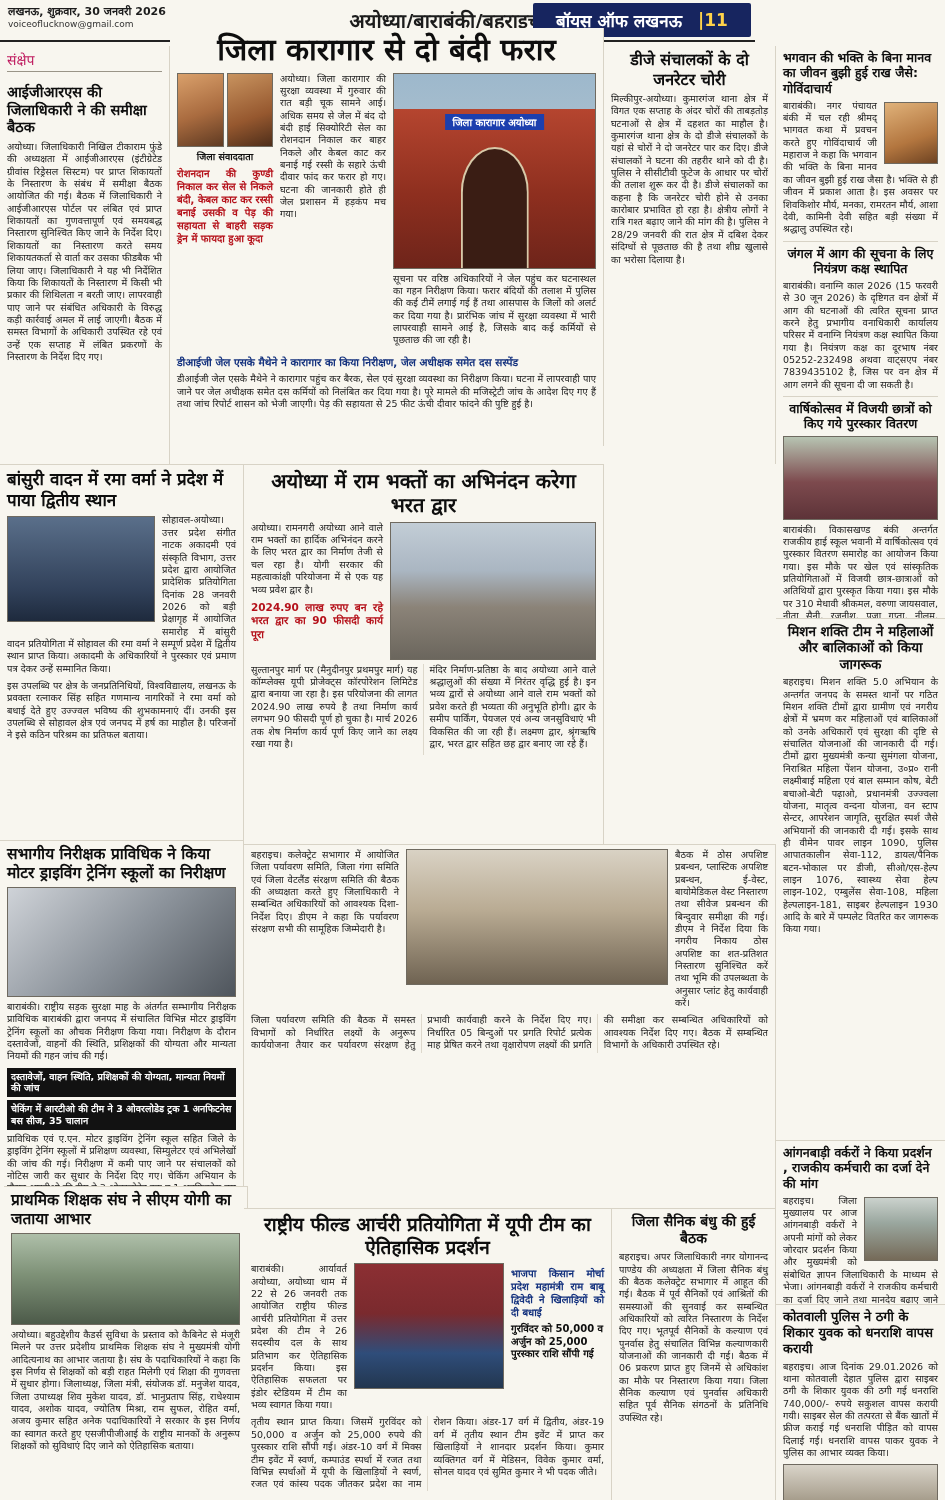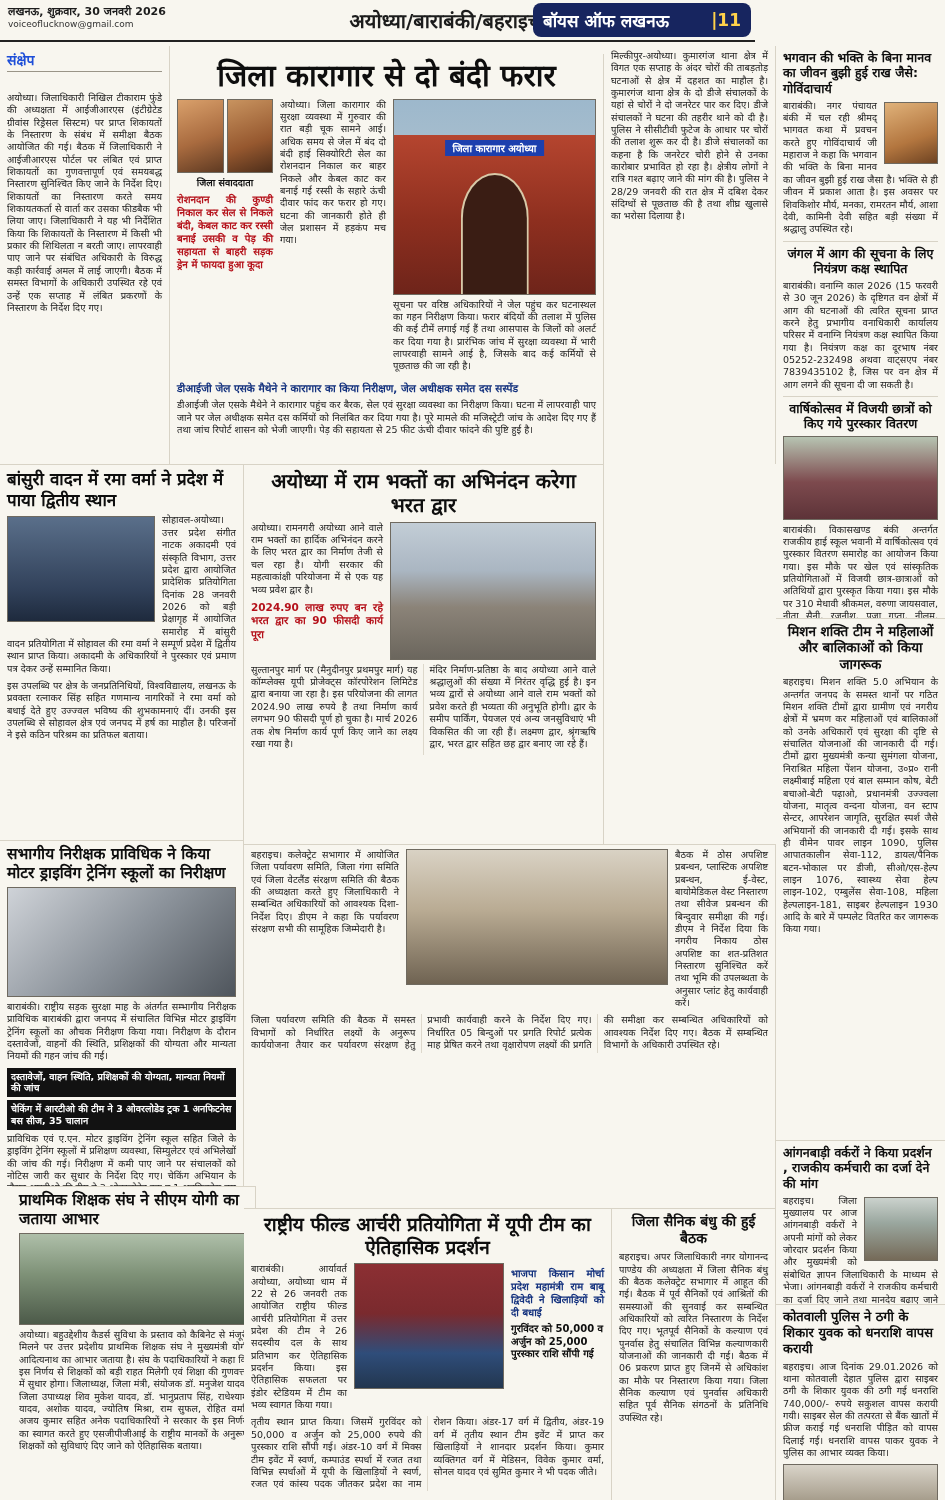--- a/index.html
+++ b/index.html
@@ -6,41 +6,41 @@
 html,body{background:#8a8a8a}
 .page{position:relative;width:945px;height:1500px;margin:0 auto;background:#f8f6ef;
       font-family:"DejaVu Sans","Liberation Sans",sans-serif;color:#1c1c1c;overflow:hidden}
 
 .mast{position:absolute;left:0;top:0;width:755px;height:42px;border-bottom:2px solid #222;background:#f8f6ef}
 .mast-left{position:absolute;left:8px;top:5px;line-height:1.25}
 .mast-date{font-size:11px;font-weight:bold}
 .mast-email{font-size:9px;color:#333}
 .mast-center{position:absolute;left:280px;top:7px;width:330px;text-align:center;font-size:20px;font-weight:bold}
 .mast-right{position:absolute;right:4px;top:3px;height:34px;min-width:218px;background:#17255f;color:#fff;
-            display:flex;align-items:center;justify-content:space-between;font-size:17px;font-weight:bold;padding:0 10px;border-radius:8px}
+            display:flex;align-items:center;justify-content:center;font-size:17px;font-weight:bold;padding:0 10px;border-radius:2px}
 .mast-right .pgno{color:#ffd24a;margin-left:16px}
 
 .art{position:absolute;overflow:hidden;padding:4px 7px;background:#f8f6ef}
 .rb{border-right:1px solid #d8d3c6}
 .tb{border-top:1px solid #d8d3c6}
 .hl{font-weight:bold;color:#0e0e0e;line-height:1.22;margin-bottom:4px}
 .center{text-align:center}
 .body{font-size:9.5px;line-height:1.3;text-align:justify;color:#242424;margin-bottom:5px}
 .sub{font-weight:bold;font-size:10.5px;line-height:1.3;text-align:justify;margin:4px 0}
 .red{color:#b5121b}
 .blue{color:#14327e}
 .byline{font-size:9.5px;font-weight:bold;text-align:center;margin:3px 0;color:#111}
 .row{display:flex;gap:7px}
 .col{min-width:0}
 .fl{float:left;margin:2px 7px 2px 0}
 .fr{float:right;margin:2px 0 2px 7px}
 .cols2{column-count:2;column-gap:12px;column-rule:1px solid #ddd8cb}
 .cols3{column-count:3;column-gap:12px;column-rule:1px solid #ddd8cb}
 .bar{background:#121212;color:#fff;font-size:9.5px;font-weight:bold;line-height:1.25;padding:3px 4px;margin:3px 0}
-.briefLabel{color:#1d4ed8;font-weight:bold;font-size:14px;border-bottom:1px solid #9a9588;padding-bottom:2px;margin-bottom:20px}
+.briefLabel{color:#be185d;font-weight:normal;font-size:14px;border-bottom:1px solid #9a9588;padding-bottom:2px;margin-bottom:12px}
 
 .photo{position:relative;width:100%;border:1px solid #6f6a60;margin-bottom:4px;overflow:hidden}
 .ph-mug1{background:linear-gradient(160deg,#d9a06b 0%,#a96b3f 55%,#5f3a22 100%)}
 .ph-mug2{background:linear-gradient(160deg,#c8935f 0%,#96582f 60%,#4e2e1a 100%)}
 .ph-prison{background:linear-gradient(180deg,#9db8cc 0%,#a4bccd 18%,#b5452f 18%,#8e2f1f 62%,#6e241a 100%)}
 .gate-arch{position:absolute;left:50%;bottom:0;transform:translateX(-50%);width:34%;height:62%;
            background:#3a1d14;border-radius:50% 50% 0 0/38% 38% 0 0;border:2px solid #d8c9a8;border-bottom:none}
 .gate-sign{position:absolute;left:50%;top:21%;transform:translateX(-50%);background:#1c3fae;color:#fff;
            font-size:10px;font-weight:bold;padding:1px 8px;white-space:nowrap}
 .ph-stage{background:linear-gradient(180deg,#5a6f8a 0%,#31415a 70%,#1e2a3d 100%)}
@@ -68,24 +68,25 @@
     </div>
     <div class="mast-center">अयोध्या/बाराबंकी/बहराइच</div>
     <div class="mast-right">
       <span>बॉयस ऑफ लखनऊ</span>
       <span class="pgno">|11</span>
     </div>
   </header>
 
   <section class="art rb" style="left:0;top:46px;width:170px;height:418px">
     <div class="briefLabel">संक्षेप</div>
+    <h2 class="hl" style="font-size:14.5px">आईजीआरएस की जिलाधिकारी ने की समीक्षा बैठक</h2>
     <p class="body">अयोध्या। जिलाधिकारी निखिल टीकाराम फुंडे की अध्यक्षता में आईजीआरएस (इंटीग्रेटेड ग्रीवांस रिड्रेसल सिस्टम) पर प्राप्त शिकायतों के निस्तारण के संबंध में समीक्षा बैठक आयोजित की गई। बैठक में जिलाधिकारी ने आईजीआरएस पोर्टल पर लंबित एवं प्राप्त शिकायतों का गुणवत्तापूर्ण एवं समयबद्ध निस्तारण सुनिश्चित किए जाने के निर्देश दिए। शिकायतों का निस्तारण करते समय शिकायतकर्ता से वार्ता कर उसका फीडबैक भी लिया जाए। जिलाधिकारी ने यह भी निर्देशित किया कि शिकायतों के निस्तारण में किसी भी प्रकार की शिथिलता न बरती जाए। लापरवाही पाए जाने पर संबंधित अधिकारी के विरुद्ध कड़ी कार्रवाई अमल में लाई जाएगी। बैठक में समस्त विभागों के अधिकारी उपस्थित रहे एवं उन्हें एक सप्ताह में लंबित प्रकरणों के निस्तारण के निर्देश दिए गए।</p>
   </section>
 
-  <section class="art rb" style="left:170px;top:54px;width:434px;height:418px">
+  <section class="art rb" style="left:170px;top:28px;width:434px;height:418px">
     <h1 class="hl center" style="font-size:30px">जिला कारागार से दो बंदी फरार</h1>
     <div class="row">
       <div class="col" style="width:96px">
         <div class="mugrow">
           <div class="photo ph-mug1" style="height:74px"></div>
           <div class="photo ph-mug2" style="height:74px"></div>
         </div>
         <div class="byline">जिला संवाददाता</div>
         <p class="sub red" style="font-size:10px">रोशनदान की कुण्डी निकाल कर सेल से निकले बंदी, केबल काट कर रस्सी बनाई उसकी व पेड़ की सहायता से बाहरी सड़क ड्रेन में फायदा हुआ कूदा</p>
       </div>
@@ -96,20 +97,21 @@
           <div class="gate-arch"></div>
         </div>
         <p class="body">सूचना पर वरिष्ठ अधिकारियों ने जेल पहुंच कर घटनास्थल का गहन निरीक्षण किया। फरार बंदियों की तलाश में पुलिस की कई टीमें लगाई गई हैं तथा आसपास के जिलों को अलर्ट कर दिया गया है। प्रारंभिक जांच में सुरक्षा व्यवस्था में भारी लापरवाही सामने आई है, जिसके बाद कई कर्मियों से पूछताछ की जा रही है।</p>
       </div>
     </div>
     <p class="sub blue">डीआईजी जेल एसके मैथेने ने कारागार का किया निरीक्षण, जेल अधीक्षक समेत दस सस्पेंड</p>
     <p class="body">डीआईजी जेल एसके मैथेने ने कारागार पहुंच कर बैरक, सेल एवं सुरक्षा व्यवस्था का निरीक्षण किया। घटना में लापरवाही पाए जाने पर जेल अधीक्षक समेत दस कर्मियों को निलंबित कर दिया गया है। पूरे मामले की मजिस्ट्रेटी जांच के आदेश दिए गए हैं तथा जांच रिपोर्ट शासन को भेजी जाएगी। पेड़ की सहायता से 25 फीट ऊंची दीवार फांदने की पुष्टि हुई है।</p>
   </section>
 
   <section class="art rb" style="left:604px;top:46px;width:172px;height:418px">
+    <h2 class="hl center" style="font-size:16px">डीजे संचालकों के दो जनरेटर चोरी</h2>
     <p class="body">मिल्कीपुर-अयोध्या। कुमारगंज थाना क्षेत्र में विगत एक सप्ताह के अंदर चोरों की ताबड़तोड़ घटनाओं से क्षेत्र में दहशत का माहौल है। कुमारगंज थाना क्षेत्र के दो डीजे संचालकों के यहां से चोरों ने दो जनरेटर पार कर दिए। डीजे संचालकों ने घटना की तहरीर थाने को दी है। पुलिस ने सीसीटीवी फुटेज के आधार पर चोरों की तलाश शुरू कर दी है। डीजे संचालकों का कहना है कि जनरेटर चोरी होने से उनका कारोबार प्रभावित हो रहा है। क्षेत्रीय लोगों ने रात्रि गश्त बढ़ाए जाने की मांग की है। पुलिस ने 28/29 जनवरी की रात क्षेत्र में दबिश देकर संदिग्धों से पूछताछ की है तथा शीघ्र खुलासे का भरोसा दिलाया है।</p>
   </section>
 
   <section class="art" style="left:776px;top:46px;width:169px;height:572px">
     <div>
       <h3 class="hl" style="font-size:12.5px">भगवान की भक्ति के बिना मानव का जीवन बुझी हुई राख जैसे: गोविंदाचार्य</h3>
       <div class="photo ph-guru fr" style="width:54px;height:62px"></div>
       <p class="body">बाराबंकी। नगर पंचायत बंकी में चल रही श्रीमद् भागवत कथा में प्रवचन करते हुए गोविंदाचार्य जी महाराज ने कहा कि भगवान की भक्ति के बिना मानव का जीवन बुझी हुई राख जैसा है। भक्ति से ही जीवन में प्रकाश आता है। इस अवसर पर शिवकिशोर मौर्य, मनका, रामरतन मौर्य, आशा देवी, कामिनी देवी सहित बड़ी संख्या में श्रद्धालु उपस्थित रहे।</p>
     </div>
     <div class="tb" style="padding-top:4px">
@@ -173,21 +175,21 @@
       <p class="body">जिला पर्यावरण समिति की बैठक में समस्त विभागों को निर्धारित लक्ष्यों के अनुरूप कार्ययोजना तैयार कर पर्यावरण संरक्षण हेतु प्रभावी कार्यवाही करने के निर्देश दिए गए। निर्धारित 05 बिन्दुओं पर प्रगति रिपोर्ट प्रत्येक माह प्रेषित करने तथा वृक्षारोपण लक्ष्यों की प्रगति की समीक्षा कर सम्बन्धित अधिकारियों को आवश्यक निर्देश दिए गए। बैठक में सम्बन्धित विभागों के अधिकारी उपस्थित रहे।</p>
     </div>
   </section>
 
   <section class="art tb" style="left:776px;top:1140px;width:169px;height:164px">
     <h3 class="hl" style="font-size:12.5px">आंगनबाड़ी वर्करों ने किया प्रदर्शन , राजकीय कर्मचारी का दर्जा देने की मांग</h3>
     <div class="photo ph-protest fr" style="width:74px;height:64px"></div>
     <p class="body">बहराइच। जिला मुख्यालय पर आज आंगनबाड़ी वर्करों ने अपनी मांगों को लेकर जोरदार प्रदर्शन किया और मुख्यमंत्री को संबोधित ज्ञापन जिलाधिकारी के माध्यम से भेजा। आंगनबाड़ी वर्करों ने राजकीय कर्मचारी का दर्जा दिए जाने तथा मानदेय बढ़ाए जाने सहित विभिन्न मांगें रखीं। मांगें पूरी न होने पर आंदोलन की चेतावनी दी।</p>
   </section>
 
-  <section class="art rb tb" style="left:12px;top:1186px;width:244px;height:299px">
+  <section class="art rb tb" style="left:4px;top:1186px;width:244px;height:299px">
     <h2 class="hl" style="font-size:15.5px">प्राथमिक शिक्षक संघ ने सीएम योगी का जताया आभार</h2>
     <div class="photo ph-group" style="height:92px"></div>
     <p class="body">अयोध्या। बहुउद्देशीय कैडर्स सुविधा के प्रस्ताव को कैबिनेट से मंजूरी मिलने पर उत्तर प्रदेशीय प्राथमिक शिक्षक संघ ने मुख्यमंत्री योगी आदित्यनाथ का आभार जताया है। संघ के पदाधिकारियों ने कहा कि इस निर्णय से शिक्षकों को बड़ी राहत मिलेगी एवं शिक्षा की गुणवत्ता में सुधार होगा। जिलाध्यक्ष, जिला मंत्री, संयोजक डॉ. मनुजेश यादव, जिला उपाध्यक्ष शिव मुकेश यादव, डॉ. भानुप्रताप सिंह, राधेश्याम यादव, अशोक यादव, ज्योतिष मिश्रा, राम सुफल, रोहित वर्मा, अजय कुमार सहित अनेक पदाधिकारियों ने सरकार के इस निर्णय का स्वागत करते हुए एसजीपीजीआई के राष्ट्रीय मानकों के अनुरूप शिक्षकों को सुविधाएं दिए जाने को ऐतिहासिक बताया।</p>
   </section>
 
   <section class="art rb tb" style="left:244px;top:1208px;width:368px;height:292px">
     <h2 class="hl center" style="font-size:19px">राष्ट्रीय फील्ड आर्चरी प्रतियोगिता में यूपी टीम का ऐतिहासिक प्रदर्शन</h2>
     <div class="row">
       <p class="body col" style="width:96px">बाराबंकी। आर्यावर्त अयोध्या, अयोध्या धाम में 22 से 26 जनवरी तक आयोजित राष्ट्रीय फील्ड आर्चरी प्रतियोगिता में उत्तर प्रदेश की टीम ने 26 सदस्यीय दल के साथ प्रतिभाग कर ऐतिहासिक प्रदर्शन किया। इस ऐतिहासिक सफलता पर इंडोर स्टेडियम में टीम का भव्य स्वागत किया गया।</p>
       <div class="col" style="width:150px">

